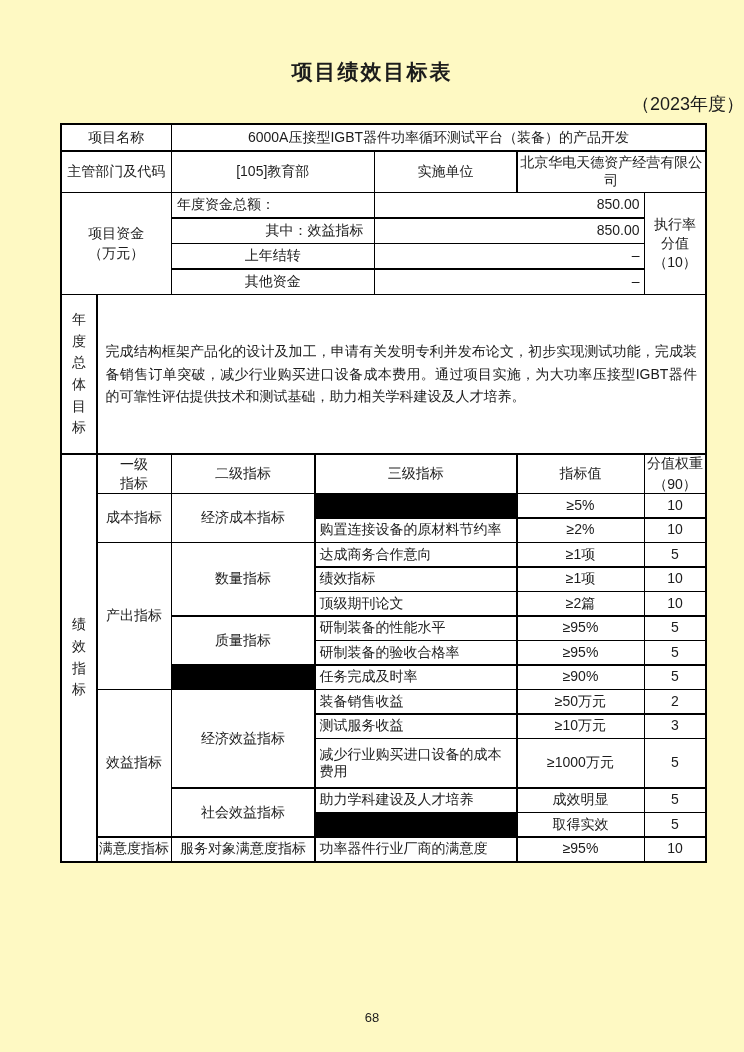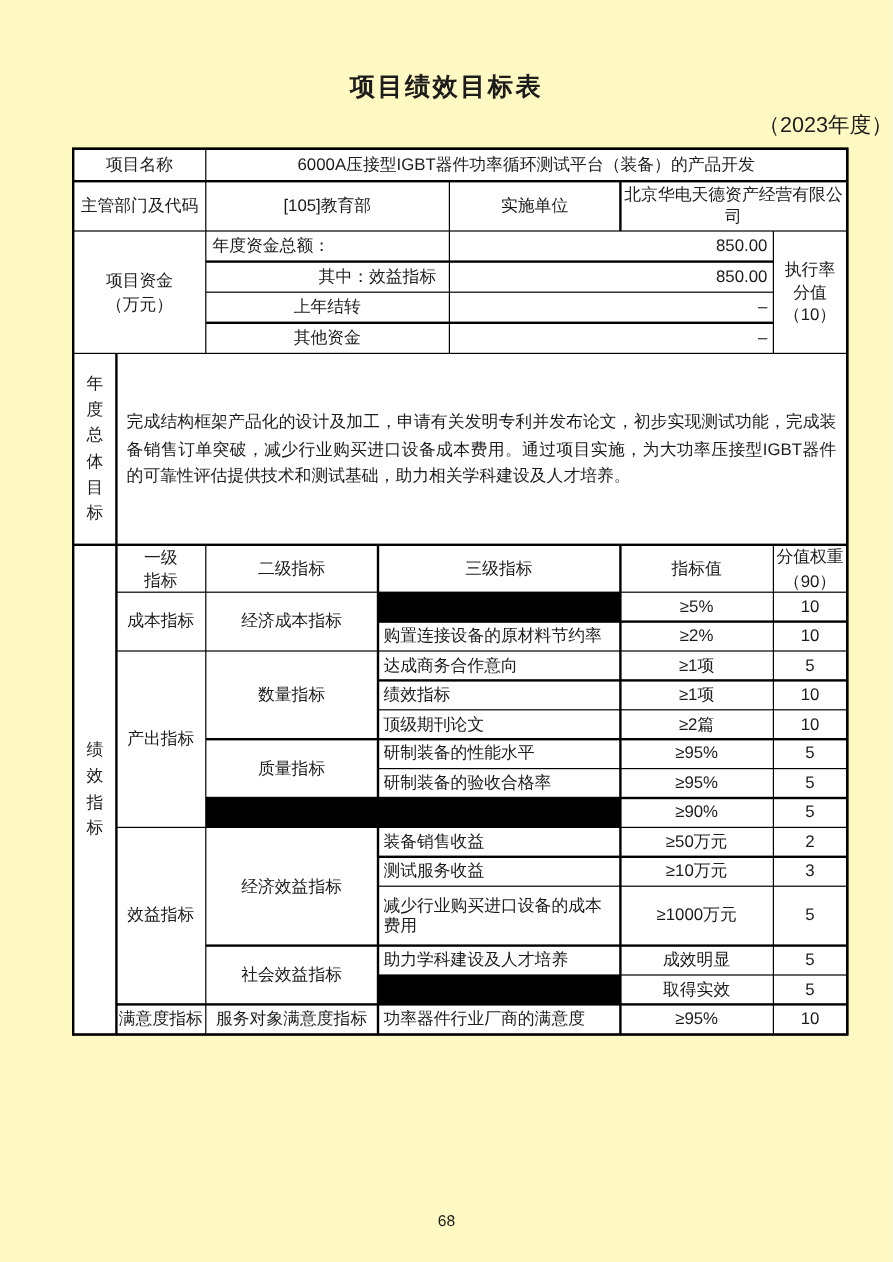--- a/index.html
+++ b/index.html
@@ -163,20 +163,21 @@
     <div class="cell" style="grid-area:13/7/14/8">10</div>
 
     <div class="cell l3" style="grid-area:14/4/15/6">研制装备的性能水平</div>
     <div class="cell" style="grid-area:14/6/15/7">≥95%</div>
     <div class="cell" style="grid-area:14/7/15/8">5</div>
 
     <div class="cell l3" style="grid-area:15/4/16/6">研制装备的验收合格率</div>
     <div class="cell" style="grid-area:15/6/16/7">≥95%</div>
     <div class="cell" style="grid-area:15/7/16/8">5</div>
 
+    <div class="cell l3" style="grid-area:16/4/17/6">任务完成及时率</div>
     <div class="cell" style="grid-area:16/6/17/7">≥90%</div>
     <div class="cell" style="grid-area:16/7/17/8">5</div>
 
     <div class="cell l3" style="grid-area:17/4/18/6">装备销售收益</div>
     <div class="cell" style="grid-area:17/6/18/7">≥50万元</div>
     <div class="cell" style="grid-area:17/7/18/8">2</div>
 
     <div class="cell l3" style="grid-area:18/4/19/6">测试服务收益</div>
     <div class="cell" style="grid-area:18/6/19/7">≥10万元</div>
     <div class="cell" style="grid-area:18/7/19/8">3</div>

